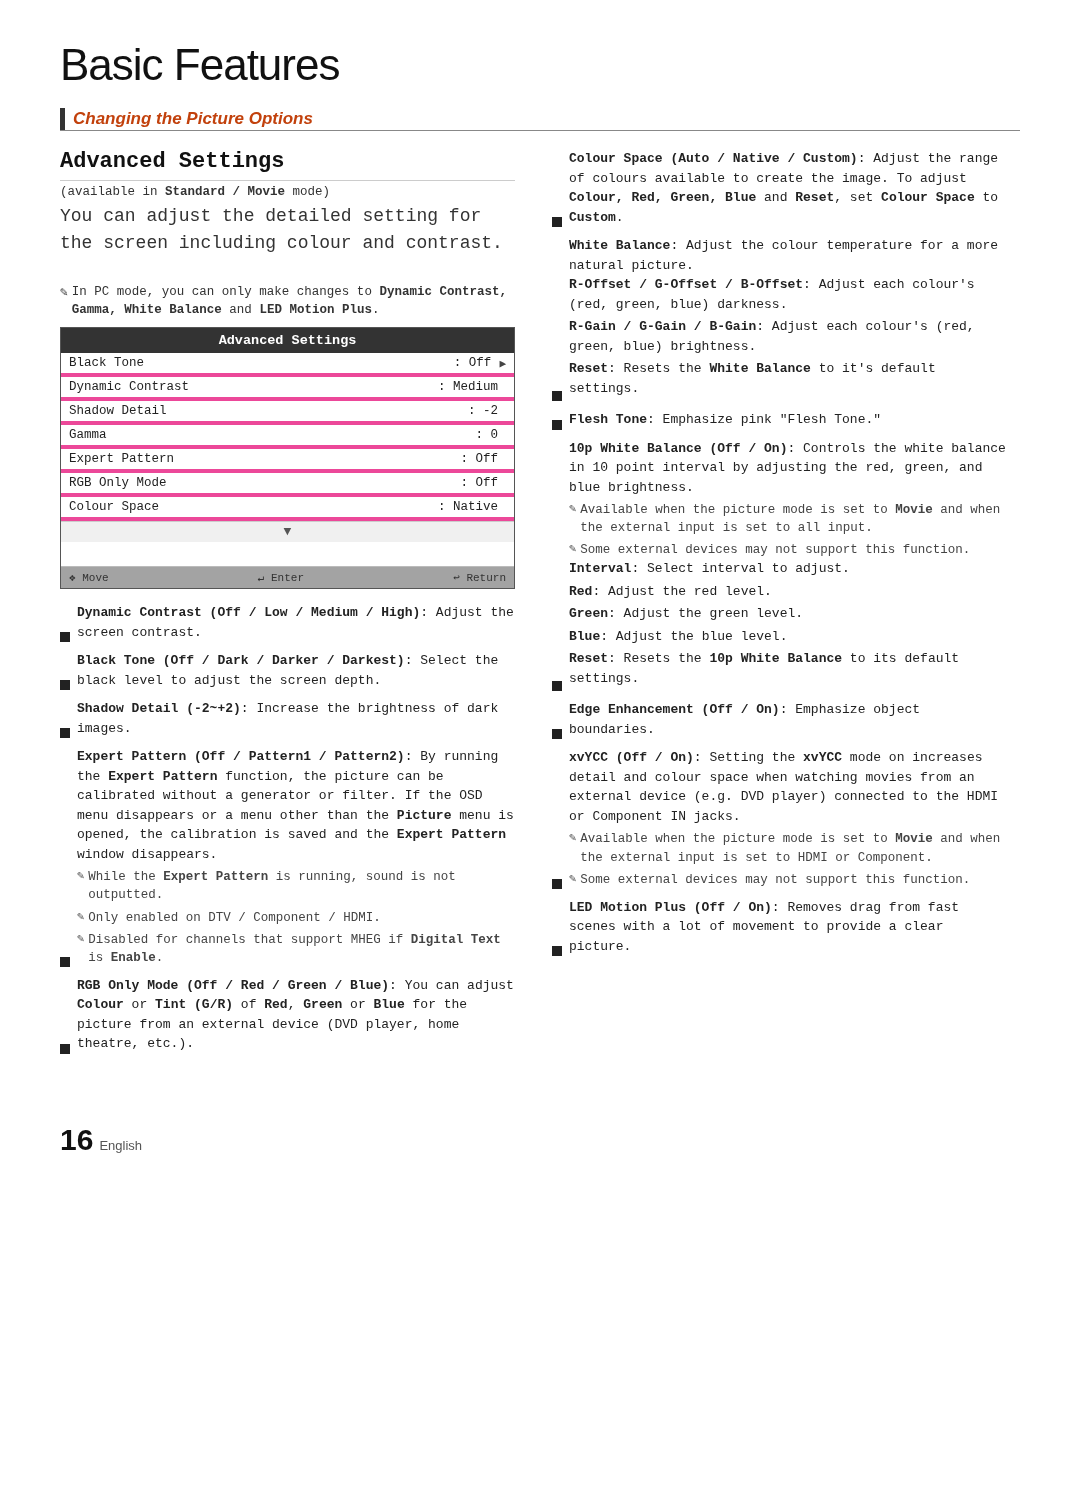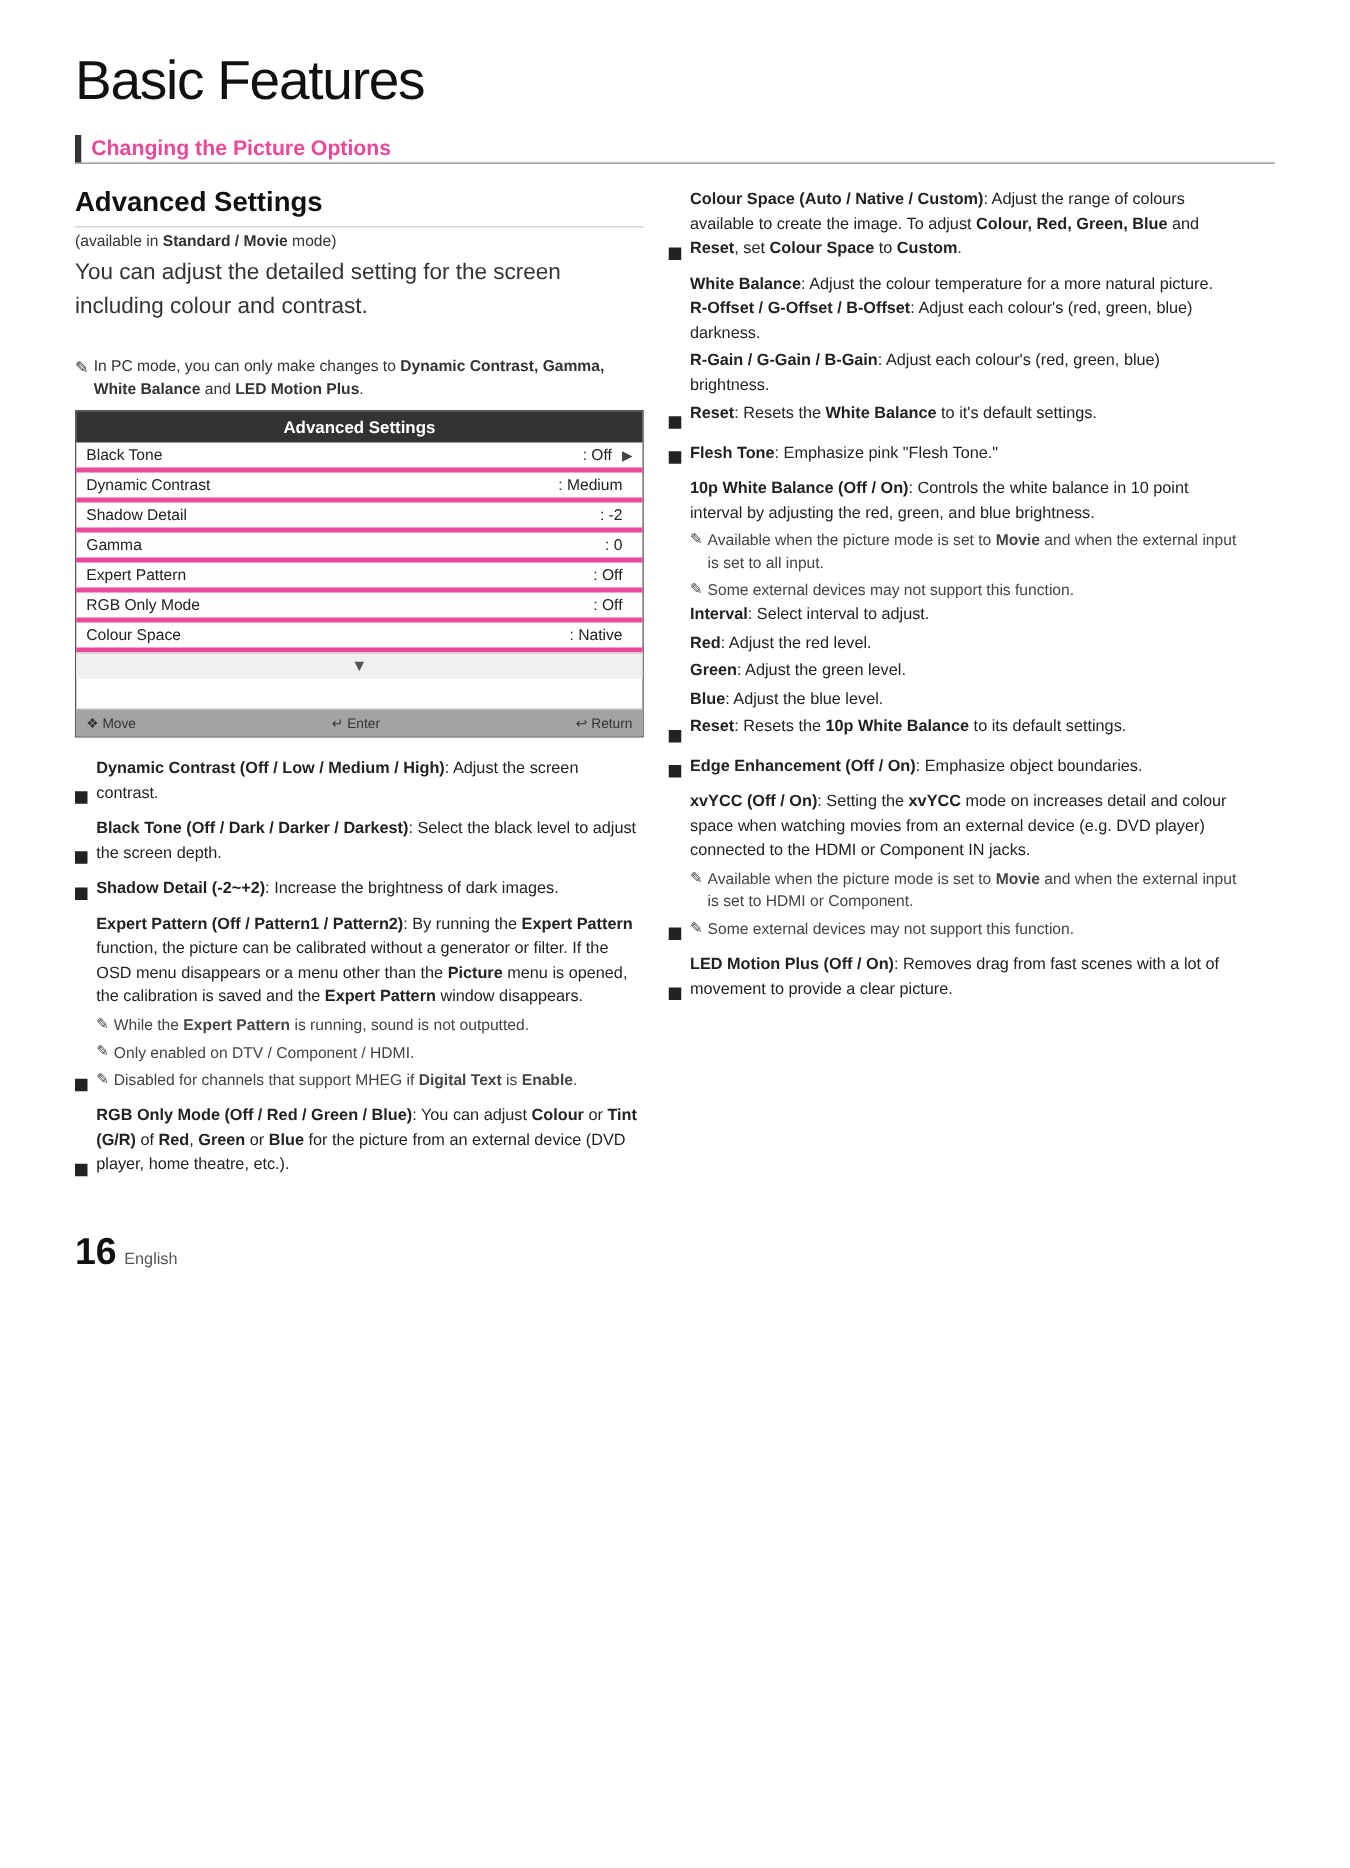--- a/index.html
+++ b/index.html
@@ -27,25 +27,27 @@
     }
     .section-header-bar {
       width: 5px;
       background: #333;
       height: 22px;
       margin-right: 8px;
     }
     .section-header h2 {
       font-size: 17px;
       font-weight: bold;
-      color: #ec4899;
+      color: #c2410c;
+      font-style: italic;
     }
     .two-col {
       display: flex;
-      gap: 20px;
+      gap: 37px;
+      font-family: Liberation Mono, monospace;
     }
     .col-left {
       flex: 1;
       max-width: 455px;
     }
     .col-right {
       flex: 1;
       max-width: 455px;
     }
     h3.subsection-title {
@@ -178,21 +180,21 @@
       display: block;
       font-size: 13px;
       color: #222;
       margin-bottom: 3px;
       line-height: 1.5;
     }
     .sub-item b { font-weight: bold; }
 
     
     .page-footer {
-      margin-top: 35px;
+      margin-top: 60px;
       display: flex;
       align-items: baseline;
       gap: 6px;
     }
     .page-num {
       font-size: 30px;
       font-weight: bold;
       color: #111;
     }
     .page-lang {

